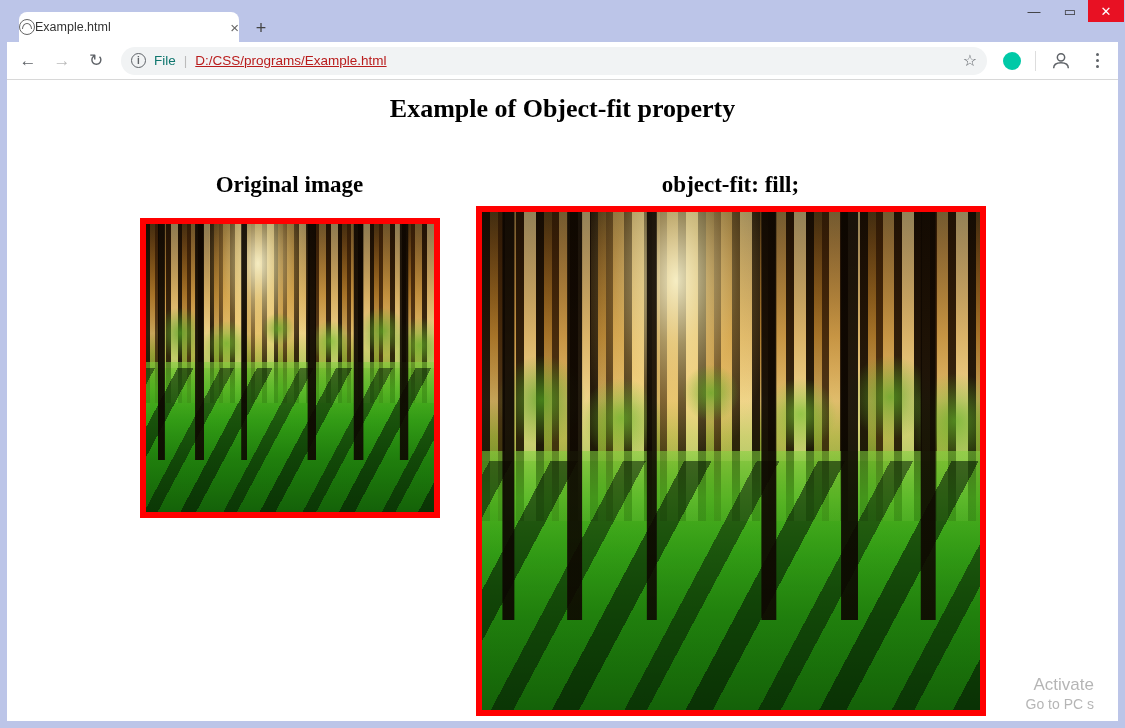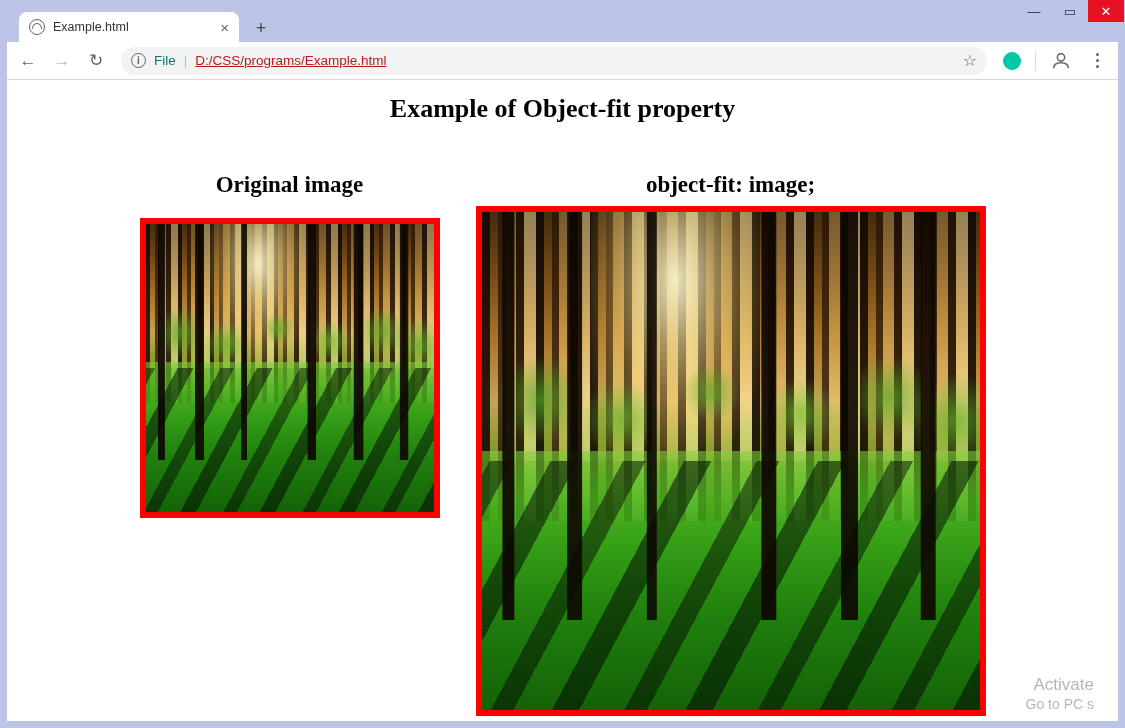--- a/index.html
+++ b/index.html
@@ -51,22 +51,22 @@
       padding-left: 12px;
       gap: 0;
     }
     .tab {
       background: #fff;
       height: 30px;
       min-width: 220px;
       border-radius: 8px 8px 0 0;
       display: flex;
       align-items: center;
-      padding: 0 10px;
-      gap: 8px;
+      padding: 0 0;
+      gap: 0;
       font-size: 12.5px;
       color: #333;
       position: relative;
     }
     .tab .favicon {
       width: 16px; height: 16px;
       border: 1.3px solid #666;
       border-radius: 50%;
       position: relative;
       flex-shrink: 0;
@@ -398,21 +398,21 @@
             <div class="imgbox small">
               <div class="trees"></div>
               <div class="glow"></div>
               <div class="canopy"></div>
               <div class="ground"></div>
               <div class="shadows"></div>
               <div class="trunks-front"></div>
             </div>
           </div>
           <div class="col right">
-            <h2>object-fit: image;</h2>
+            <h2>object-fit: fill;</h2>
             <div class="imgbox large">
               <div class="trees"></div>
               <div class="glow"></div>
               <div class="canopy"></div>
               <div class="ground"></div>
               <div class="shadows"></div>
               <div class="trunks-front"></div>
             </div>
           </div>
         </div>

